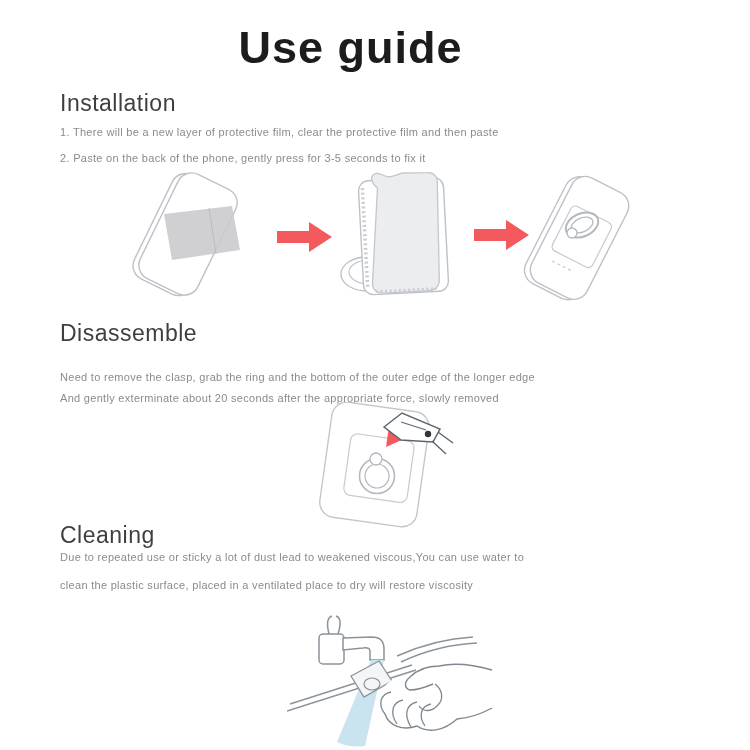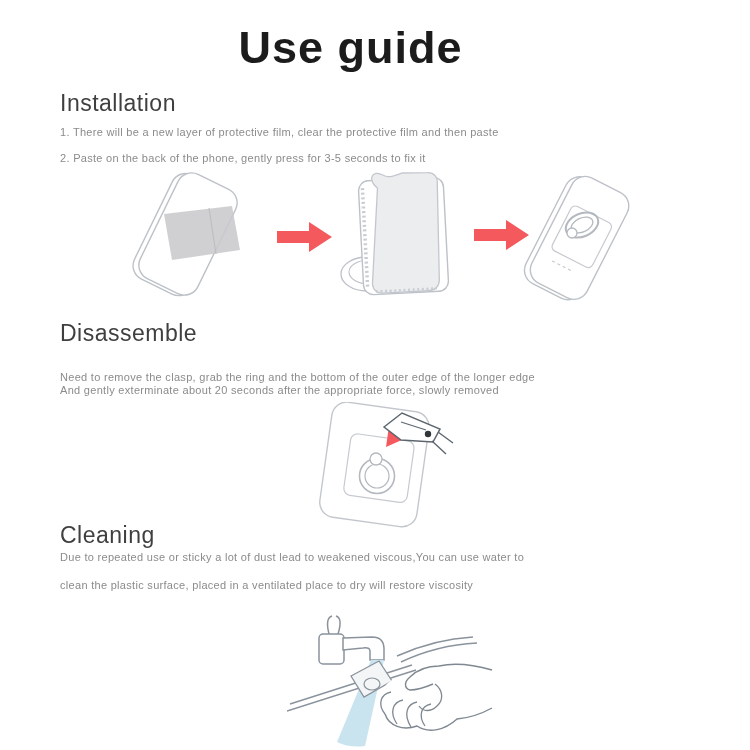--- a/index.html
+++ b/index.html
@@ -25,21 +25,21 @@
   #h-install   { top:90px;  }
   #step1       { top:126px; }
   #step2       { top:152px;text-align:center; }
   #ill-phone1  { left:106px; top:170px; }
   #arrow1      { left:276px; top:219px; }
   #ill-peel    { left:334px; top:171px; }
   #arrow2      { left:473px; top:217px; }
   #ill-phone3  { left:500px; top:173px; }
   #h-disasm    { top:320px; }
   #dis1        { top:355px;margin-top:16px; }
-  #dis2        { top:384px;text-align:center; }
+  #dis2        { top:392px;text-align:center; }
   #ill-pry     { left:300px; top:402px; }
   #h-clean     { top:522px; }
   #clean1      { top:551px; }
   #clean2      { top:579px;text-align:right; }
   #ill-rinse   { left:287px; top:608px; }
 </style>
 </head>
 <body>
 
 <div class="page">

